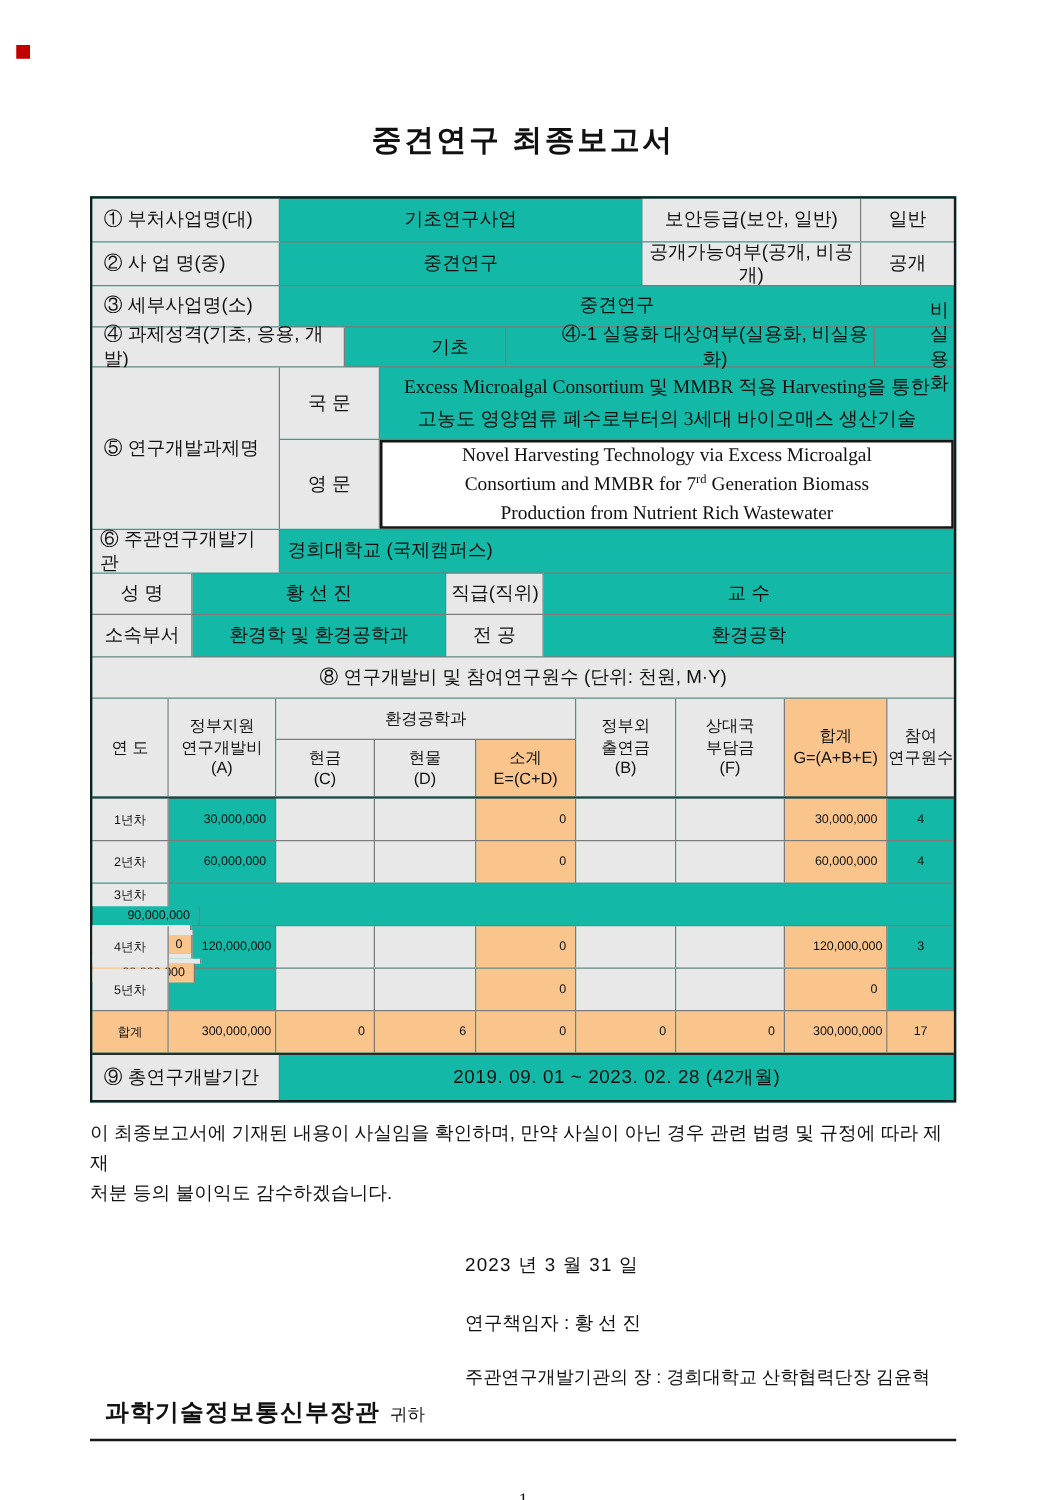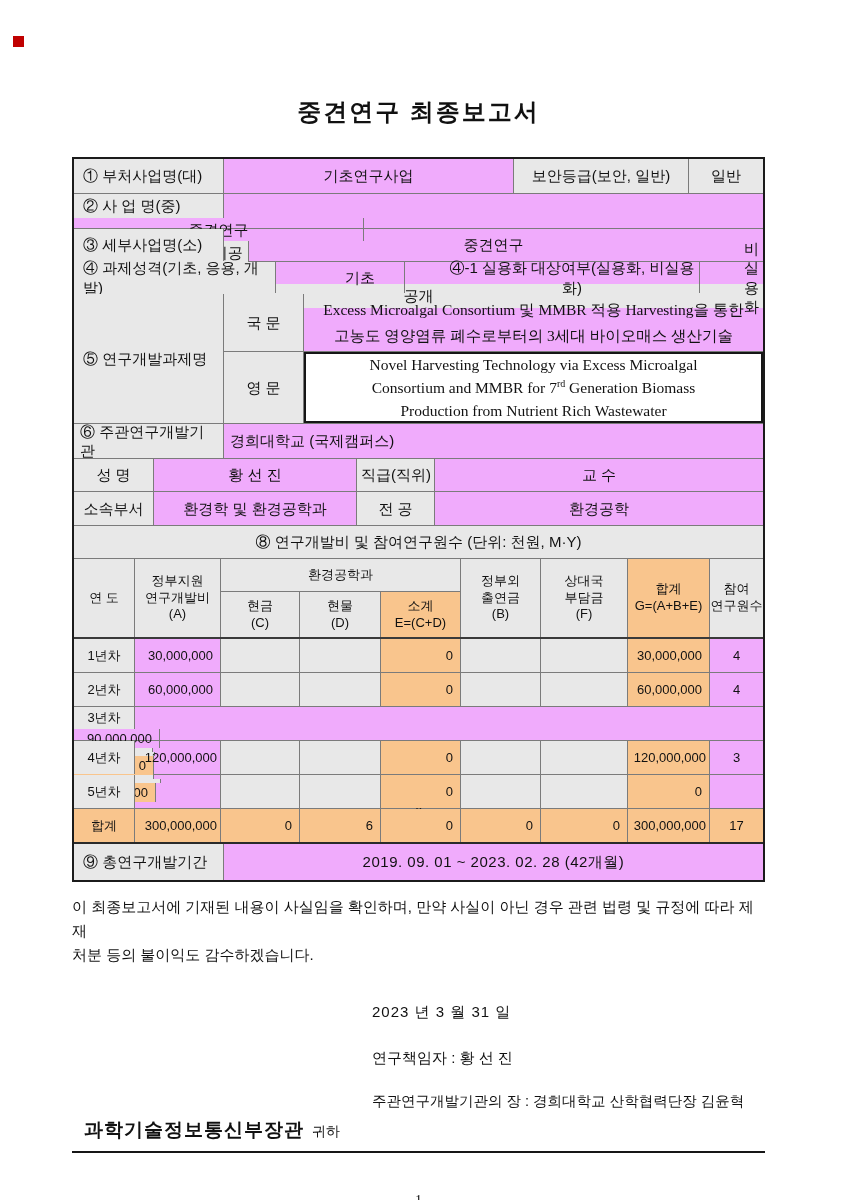--- a/index.html
+++ b/index.html
@@ -8,21 +8,21 @@
     --line:#7b7b7b;
     --dark:#1b1b1b;
   }
   html,body{margin:0;padding:0;background:#fff;}
   .page{position:relative;width:849px;height:1200px;background:#fff;overflow:hidden;
         font-family:"Liberation Sans",sans-serif;color:#111;}
   .red-marker{position:absolute;left:13px;top:36px;width:11px;height:11px;background:#c00000;}
   .content{position:absolute;left:72px;top:0;width:693px;}
   .doc-title{margin:96px 0 0 0;text-align:center;font-size:24px;font-weight:800;letter-spacing:2px;}
   
-  .tbl{margin-top:29px;border:2px solid var(--dark);background:#f0abfc;}
+  .tbl{margin-top:29px;border:2px solid var(--dark);background:#14b8a6;}
   .band{display:flex;border-bottom:1px solid var(--line);box-sizing:border-box;}
   .band.noline{border-bottom:none;}
   .band.thickline{border-bottom:2px solid #2a2a2a;}
   .cell{box-sizing:border-box;border-right:1px solid var(--line);display:flex;align-items:center;
         justify-content:center;font-size:15px;padding:2px 4px;text-align:center;line-height:1.3;}
   .cell.last{border-right:none;}
   .lab{background:var(--gray);justify-content:flex-start;text-align:left;padding-left:9px;}
   .lab.center{justify-content:center;text-align:center;padding-left:4px;}
   .leftval{justify-content:flex-start;text-align:right;padding-left:6px;}
   .vstack{display:flex;flex-direction:column;box-sizing:border-box;}
@@ -36,21 +36,21 @@
           justify-content:center;text-align:center;font-size:15.5px;line-height:1.5;background:#fff;}
   .sup{vertical-align:super;font-size:10px;}
   .sec-title{background:var(--gray);font-size:15px;}
   
   .bh{box-sizing:border-box;border-right:1px solid var(--line);display:flex;align-items:center;
       justify-content:center;text-align:center;font-size:13px;line-height:1.3;background:var(--gray);}
   .bh.last{border-right:none;}
   .bh.orange{background:var(--orange);}
   .bhdr{border-bottom:2px solid #3a3a3a;}
   .bc{box-sizing:border-box;border-right:1px solid var(--line);display:flex;align-items:center;
-      font-size:13px;padding:2px 6px;}
+      font-size:10px;padding:2px 6px;}
   .bc.last{border-right:none;}
   .num{justify-content:flex-end;padding-right:7px;}
   .mid{justify-content:center;}
   .bg-gray{background:var(--gray);}
   .bg-orange{background:var(--orange);}
   .brow.total .bc{background:var(--orange);}
   
   .w-year{width:61px;} .w-a{width:86px;} .w-c{width:79px;} .w-d{width:81px;} .w-e{width:80px;}
   .w-b{width:80px;} .w-f{width:87px;} .w-g{width:82px;} .w-m{flex:1;}
   
@@ -75,21 +75,21 @@
 
     <div class="tbl">
 
       <div class="band" style="height:35px;">
         <div class="cell lab" style="width:150px;">① 부처사업명(대)</div>
         <div class="cell" style="width:290px;">기초연구사업</div>
         <div class="cell lab center" style="width:175px;">보안등급(보안, 일반)</div>
         <div class="cell last" style="flex:1;background:var(--gray);">일반</div>
       </div>
 
-      <div class="band" style="height:35px;flex-direction:column;">
+      <div class="band" style="height:35px;">
         <div class="cell lab" style="width:150px;">② 사  업  명(중)</div>
         <div class="cell" style="width:290px;">중견연구</div>
         <div class="cell lab center" style="width:175px;padding-left:1px;padding-right:1px;">공개가능여부(공개, 비공개)</div>
         <div class="cell last" style="flex:1;background:var(--gray);">공개</div>
       </div>
 
       <div class="band" style="height:33px;">
         <div class="cell lab" style="width:150px;">③ 세부사업명(소)</div>
         <div class="cell last" style="flex:1;">중견연구</div>
       </div>

